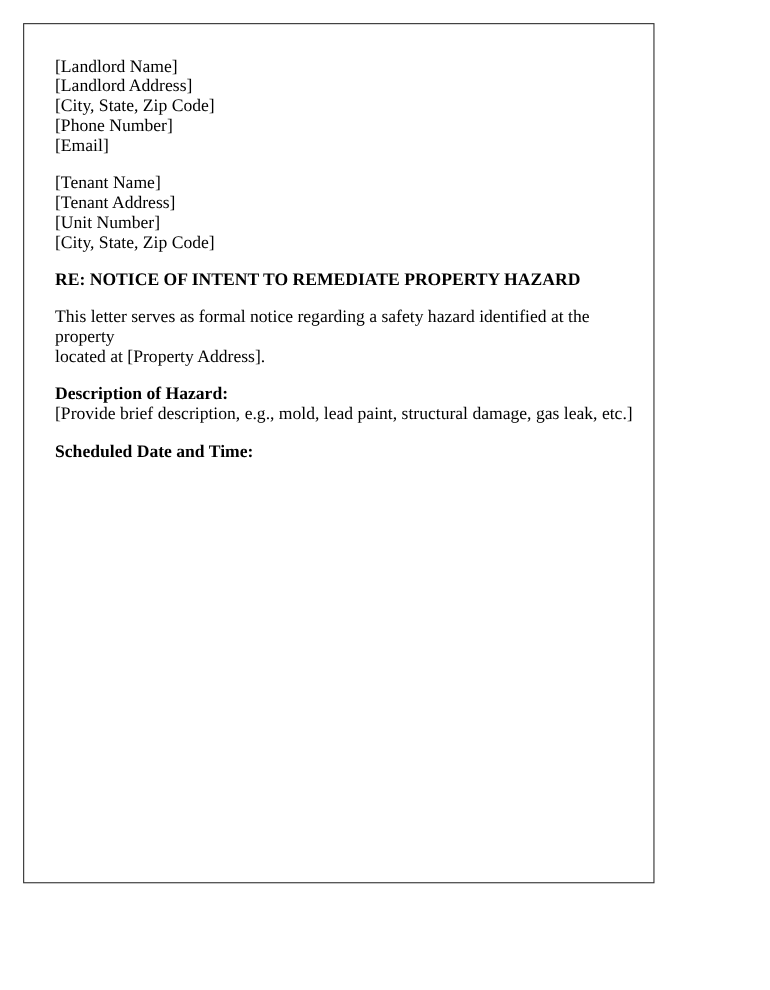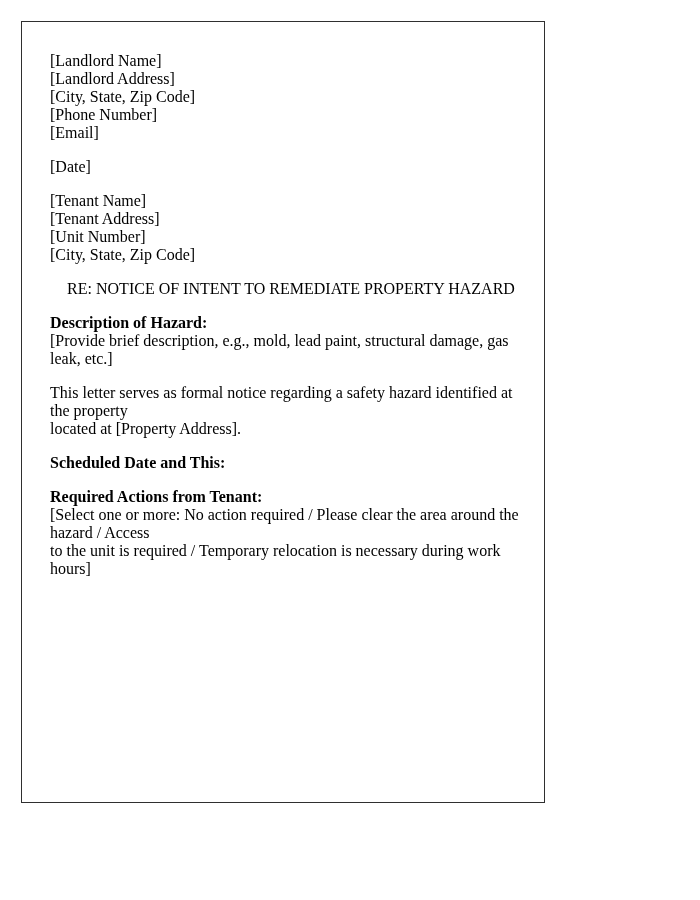--- a/index.html
+++ b/index.html
@@ -8,74 +8,69 @@
     height: 900px;
     background: #ffffff;
     color: #000000;
     font-family: "Liberation Serif", "DejaVu Serif", serif;
     position: relative;
   }
   .frame {
     position: absolute;
     left: 21px;
     top: 21px;
-    width: 524px;
+    width: 574px;
     height: 782px;
     box-sizing: border-box;
     border: 1px solid #2f2f2f;
     padding: 14px 12px 0 28px;
     overflow: hidden;
     background: #ffffff;
   }
   .para {
     margin: 16px 0;
     font-size: 16px;
     line-height: 18px;
   }
   .pre { white-space: pre-line; }
-  .bold { font-weight: normal; text-align: center; }
+  .bold { font-weight: bold; }
   .section-heading {
     display: block;
     font-weight: bold;
   }
   .section-body { white-space: pre-line; }
 </style>
 </head>
 <body>
 
 <div class="frame">
 
   <p class="para pre">[Landlord Name]
 [Landlord Address]
 [City, State, Zip Code]
 [Phone Number]
 [Email]</p>
 
-  <p class="para">[Date]</p>
 
   <p class="para pre">[Tenant Name]
 [Tenant Address]
 [Unit Number]
 [City, State, Zip Code]</p>
 
   <p class="para bold">RE: NOTICE OF INTENT TO REMEDIATE PROPERTY HAZARD</p>
 
 
+  <p class="para pre">This letter serves as formal notice regarding a safety hazard identified at the property
+located at [Property Address].</p>
+
   <p class="para">
     <strong class="section-heading">Description of Hazard:</strong><span class="section-body">[Provide brief description, e.g., mold, lead paint, structural damage, gas leak, etc.]</span>
   </p>
 
-  <p class="para pre">This letter serves as formal notice regarding a safety hazard identified at the property
-located at [Property Address].</p>
-
 
   <p class="para">
-    <strong class="section-heading">Scheduled Date and This:</strong>
+    <strong class="section-heading">Scheduled Date and Time:</strong>
   </p>
 
-  <p class="para">
-    <strong class="section-heading">Required Actions from Tenant:</strong><span class="section-body">[Select one or more: No action required / Please clear the area around the hazard / Access
-to the unit is required / Temporary relocation is necessary during work hours]</span>
-  </p>
 
 
 
 </div>
 
 </body></html>

